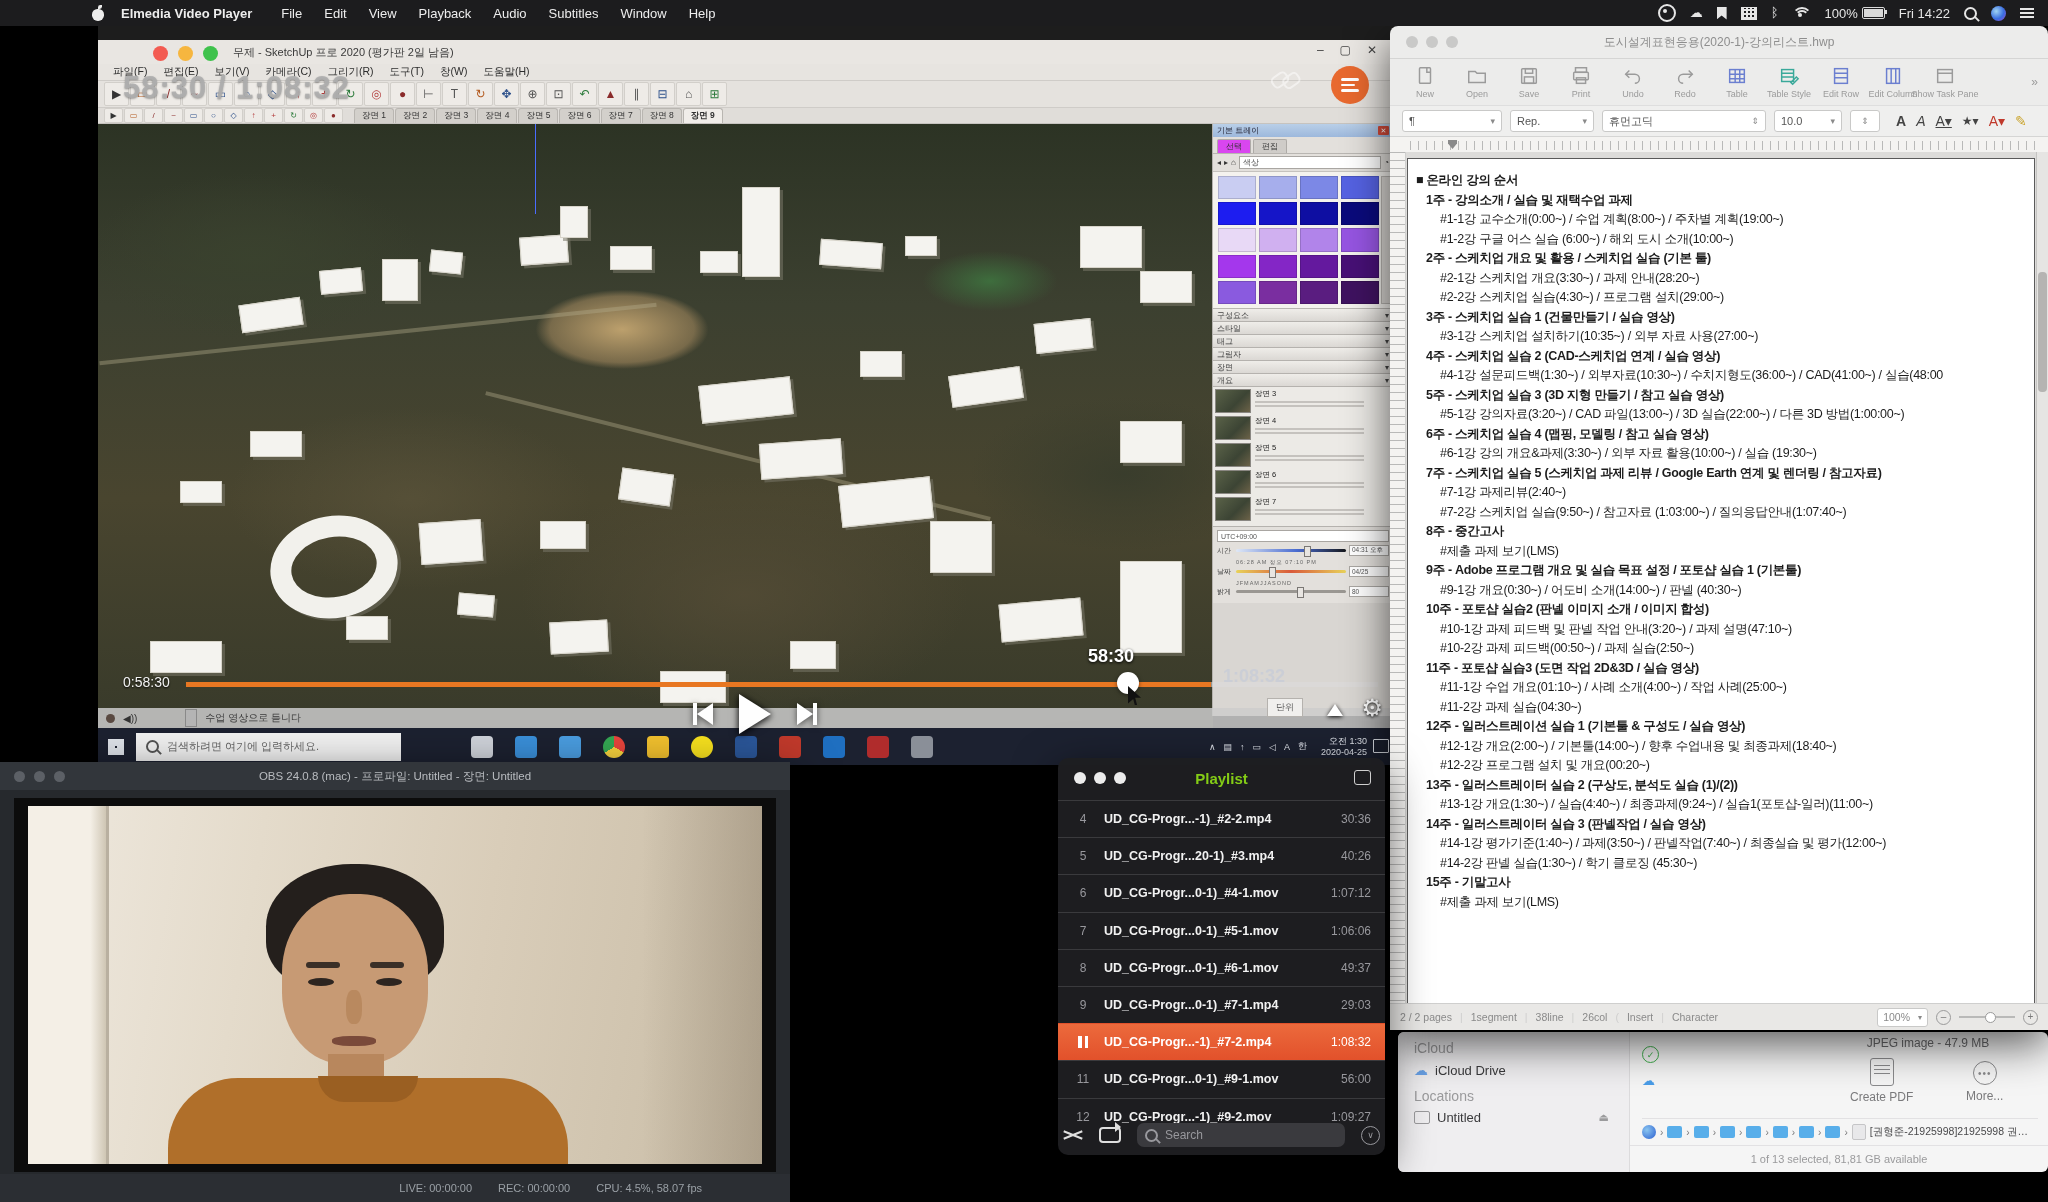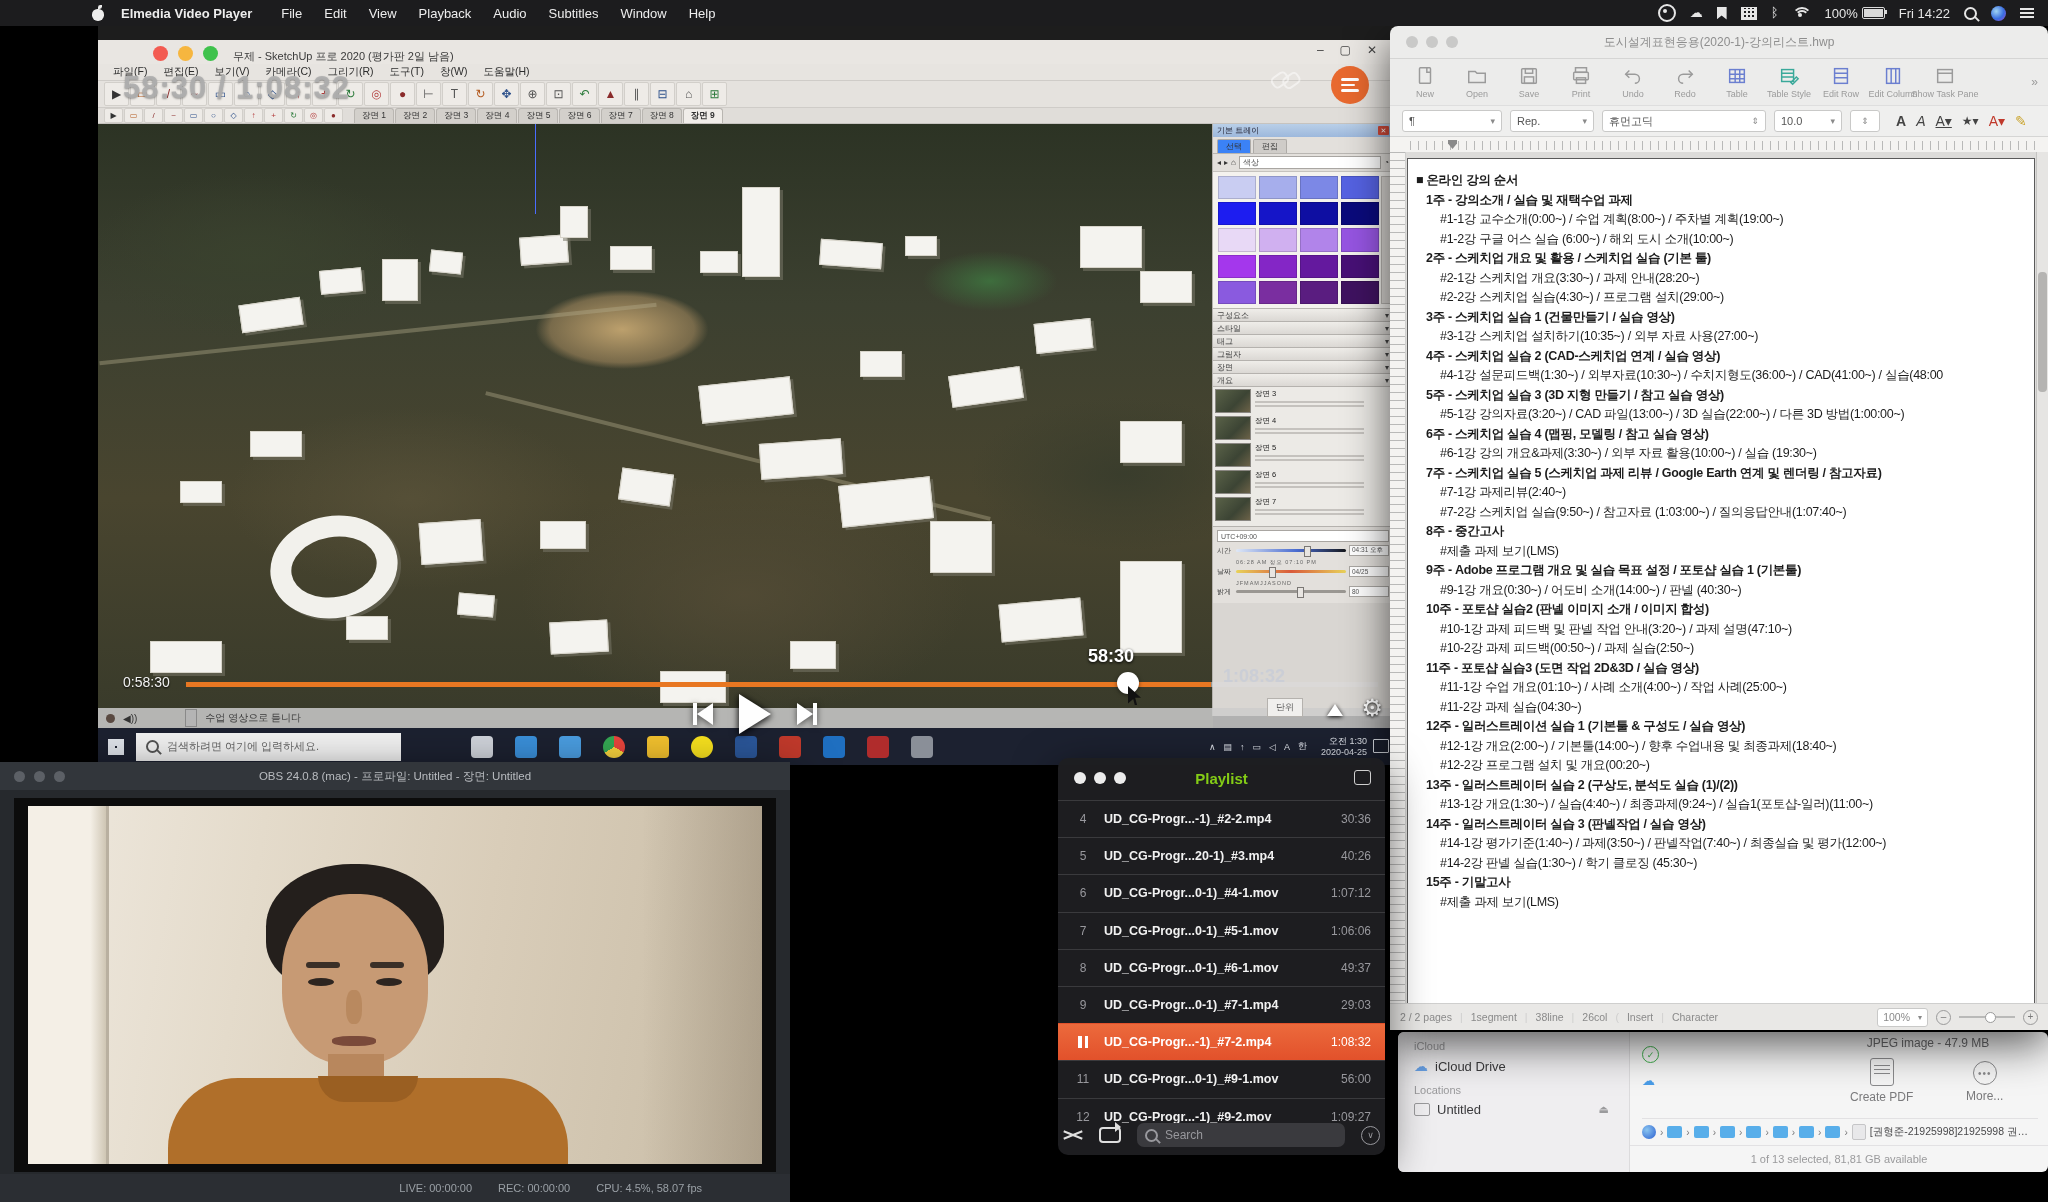--- a/index.html
+++ b/index.html
@@ -38,21 +38,21 @@
   .listic{display:flex;flex-direction:column;gap:2px;}
   .listic b{width:14px;height:2px;background:#e6e6e6;}
 
   
   .win{position:absolute;box-shadow:0 14px 44px rgba(0,0,0,.65);}
 
   
   .vwin{left:98px;top:26px;width:1297px;height:739px;background:#151515;z-index:10;overflow:hidden;}
   .letterbox{position:absolute;left:0;top:0;width:100%;height:14px;background:#1d1d1d;}
   .su-title{position:absolute;left:0;top:14px;width:100%;height:24px;background:#e9e6e2;border-bottom:1px solid #14b8a6;
-    font-size:11px;color:#3a3a3a;display:flex;align-items:flex-end;}
+    font-size:11px;color:#3a3a3a;display:flex;align-items:center;}
   .su-title-text{margin-left:135px;}
   .su-ctrls{position:absolute;right:18px;top:3px;display:flex;gap:16px;color:#444;font-size:12px;}
   .tlights{position:absolute;left:55px;top:20px;display:flex;gap:10px;z-index:30;}
   .tl{width:15px;height:15px;border-radius:50%;}
   .tl.r{background:#f35b51;} .tl.y{background:#f6b63f;} .tl.g{background:#3fc24c;}
   .su-menu{position:absolute;left:0;top:38px;width:100%;height:17px;background:#e7e4e0;border-bottom:1px solid #cfccc8;
     display:flex;align-items:center;font-size:10.5px;color:#2c2c2c;padding-left:8px;box-sizing:border-box;gap:2px;}
   .su-menu span{padding:0 7px;}
   .su-tools{position:absolute;left:0;top:55px;width:100%;height:27px;background:#e5e2de;border-bottom:1px solid #cfccc8;
     display:flex;align-items:center;padding-left:6px;box-sizing:border-box;gap:1px;}
@@ -79,21 +79,21 @@
     transform:rotate(-10deg);box-shadow:3px 3px 0 rgba(120,118,104,.5);}
   .axisz{position:absolute;left:437px;top:0;width:1px;height:90px;background:#4a6cff;}
   
   .tray{position:absolute;right:2px;top:98px;width:180px;height:592px;background:#d9d6d2;border-left:1px solid #b5b2ae;
     font-size:8px;color:#333;}
   .tray-head{height:13px;background:linear-gradient(#b9cfe8,#9db8dc);display:flex;align-items:center;padding:0 4px;
     font-size:8px;color:#223;justify-content:space-between;}
   .tray-x{width:11px;height:9px;background:#d24a3a;color:#fff;font-size:7px;line-height:9px;text-align:center;border-radius:1px;}
   .mat-tabs{display:flex;gap:2px;padding:2px 4px 0 4px;border-bottom:1px solid #b9b6b2;background:#e3e0dc;}
   .mat-tab{padding:1px 8px;background:#cfccc8;border:1px solid #aeaba7;border-bottom:0;border-radius:2px 2px 0 0;}
-  .mat-tab.active{background:#3b82f6;}
+  .mat-tab.active{background:#d946ef;}
   .mat-row{display:flex;align-items:center;gap:3px;padding:2px 4px;background:#e3e0dc;border-bottom:1px solid #c5c2be;}
   .mat-pick{flex:1;background:#fff;border:1px solid #a9a6a2;height:11px;display:flex;align-items:center;padding:0 3px;color:#555;}
   .swatches{display:grid;grid-template-columns:repeat(4,1fr);gap:3px;padding:4px 14px 4px 5px;background:#f4f2ee;height:128px;
     position:relative;overflow:hidden;border-bottom:1px solid #b9b6b2;}
   .swatch{border:1px solid rgba(0,0,0,.15);}
   .sw-scroll{position:absolute;right:2px;top:4px;bottom:4px;width:8px;background:#dcd9d5;border:1px solid #b9b6b2;}
   .panelbar{height:12px;background:linear-gradient(#efede9,#dbd8d4);border-bottom:1px solid #b5b2ae;
     display:flex;align-items:center;justify-content:space-between;padding:0 4px;color:#444;}
   .scene-list{background:#eceae6;border-bottom:1px solid #b5b2ae;padding:2px;}
   .scene-item{display:flex;gap:4px;margin-bottom:3px;align-items:flex-start;}
@@ -199,21 +199,21 @@
     display:flex;align-items:center;font-size:10.5px;color:#8a8a8a;padding:0 10px;gap:8px;}
   .hsep{color:#cfcfce;}
   .zoombox{background:#fff;border:1px solid #c9c9c8;border-radius:3px;height:17px;display:flex;align-items:center;padding:0 5px;gap:8px;}
   .zslider{width:56px;height:2px;background:#b9b9b8;position:relative;}
   .zslider::after{content:"";position:absolute;left:26px;top:-4px;width:9px;height:9px;border-radius:50%;background:#fff;border:1px solid #9a9a9a;}
   .zcirc{width:13px;height:13px;border:1px solid #9a9a9a;border-radius:50%;display:flex;align-items:center;justify-content:center;font-size:10px;color:#7a7a7a;line-height:0;}
 
   
   .finder{left:1398px;top:1032px;width:650px;height:140px;background:#f5f5f5;border-radius:6px;z-index:15;overflow:hidden;color:#3c3c3e;}
   .fd-sidebar{position:absolute;left:0;top:0;width:232px;bottom:0;background:#efeef0;border-right:1px solid #dcdbdd;padding:8px 0 0 16px;box-sizing:border-box;}
-  .fd-sec{font-size:11px;color:#9a9a9c;margin-bottom:6px;}
+  .fd-sec{font-size:14px;color:#9a9a9c;margin-bottom:6px;}
   .fd-row{display:flex;align-items:center;gap:7px;font-size:13px;color:#3a3a3c;margin-bottom:10px;position:relative;}
   .fd-cloud{color:#6aa3e8;font-size:14px;}
   .fd-disk{width:14px;height:11px;border:1px solid #9a9a9c;border-radius:2px;}
   .fd-eject{position:absolute;right:20px;color:#9a9a9c;font-size:11px;}
   .fd-checks{position:absolute;left:244px;top:14px;display:flex;flex-direction:column;gap:10px;}
   .ck{width:15px;height:15px;border-radius:50%;border:1.5px solid #3fae4c;color:#3fae4c;font-size:9px;display:flex;align-items:center;justify-content:center;}
   .cl{color:#4a9de8;font-size:13px;}
   .fd-filetype{position:absolute;left:420px;top:4px;width:220px;text-align:center;font-size:12px;color:#6a6a6c;}
   .fd-act{position:absolute;top:26px;display:flex;flex-direction:column;align-items:center;gap:4px;color:#7a7a7c;font-size:12px;}
   .fd-doc{width:22px;height:26px;border:1.5px solid #8a8a8c;border-radius:3px;position:relative;}

